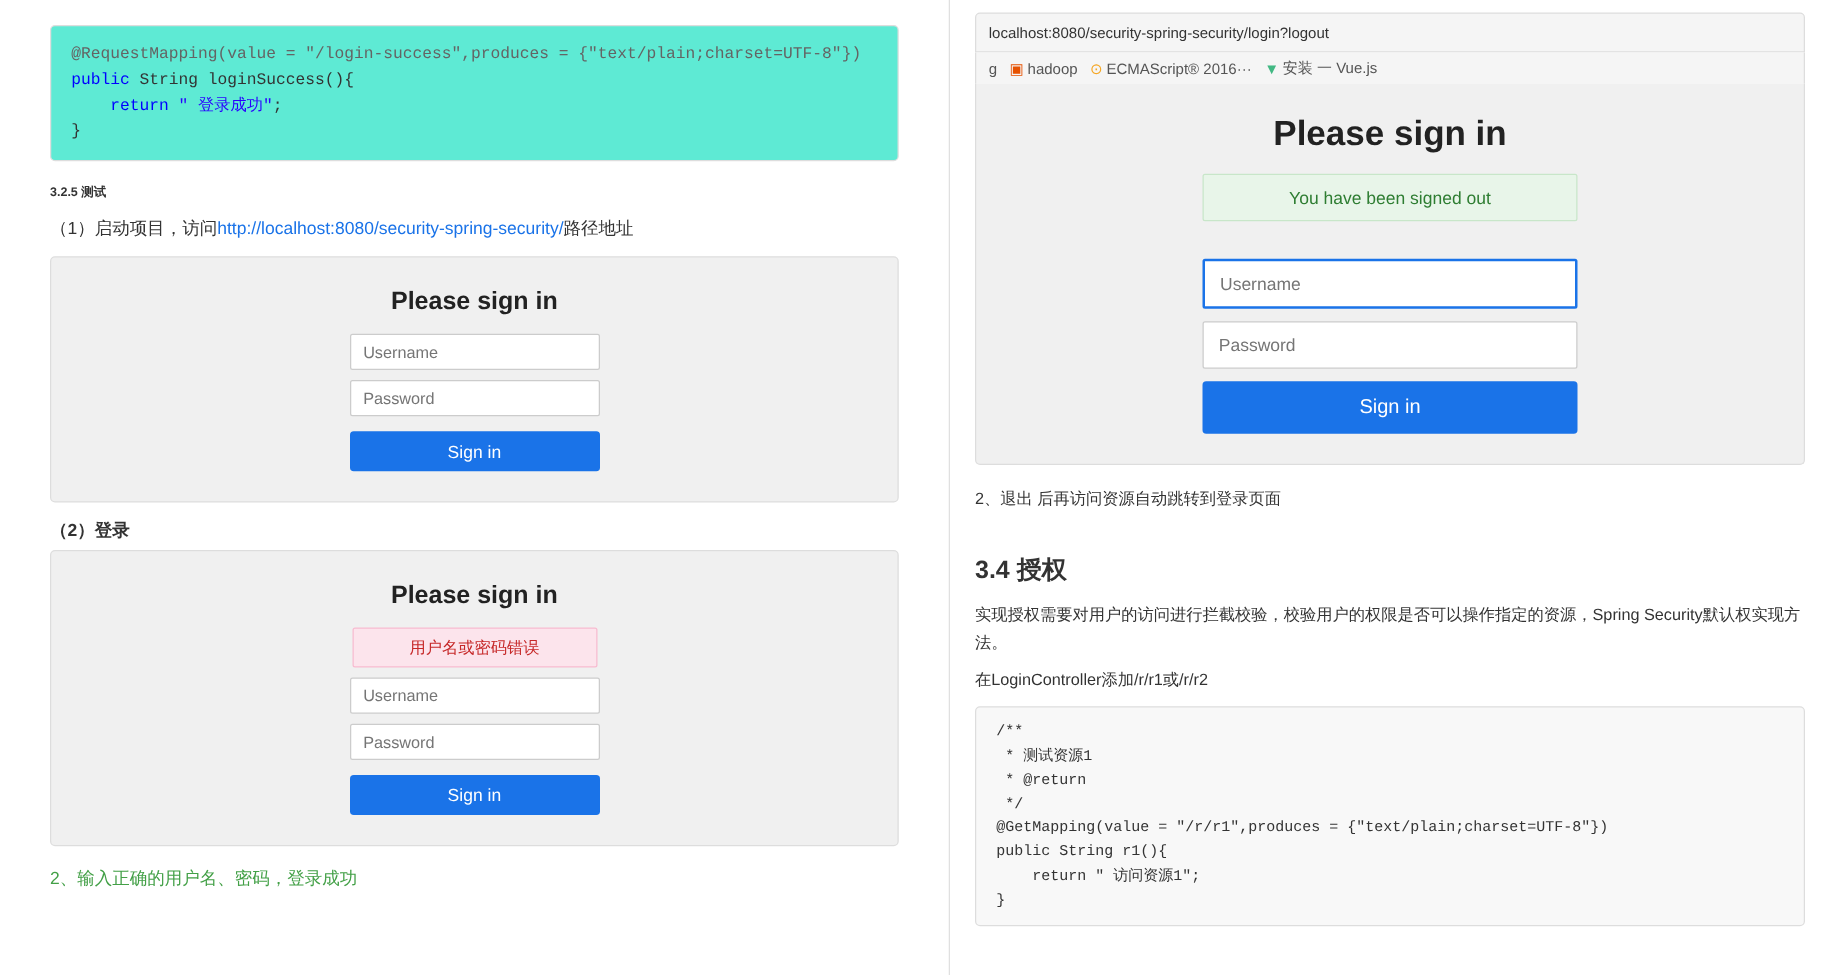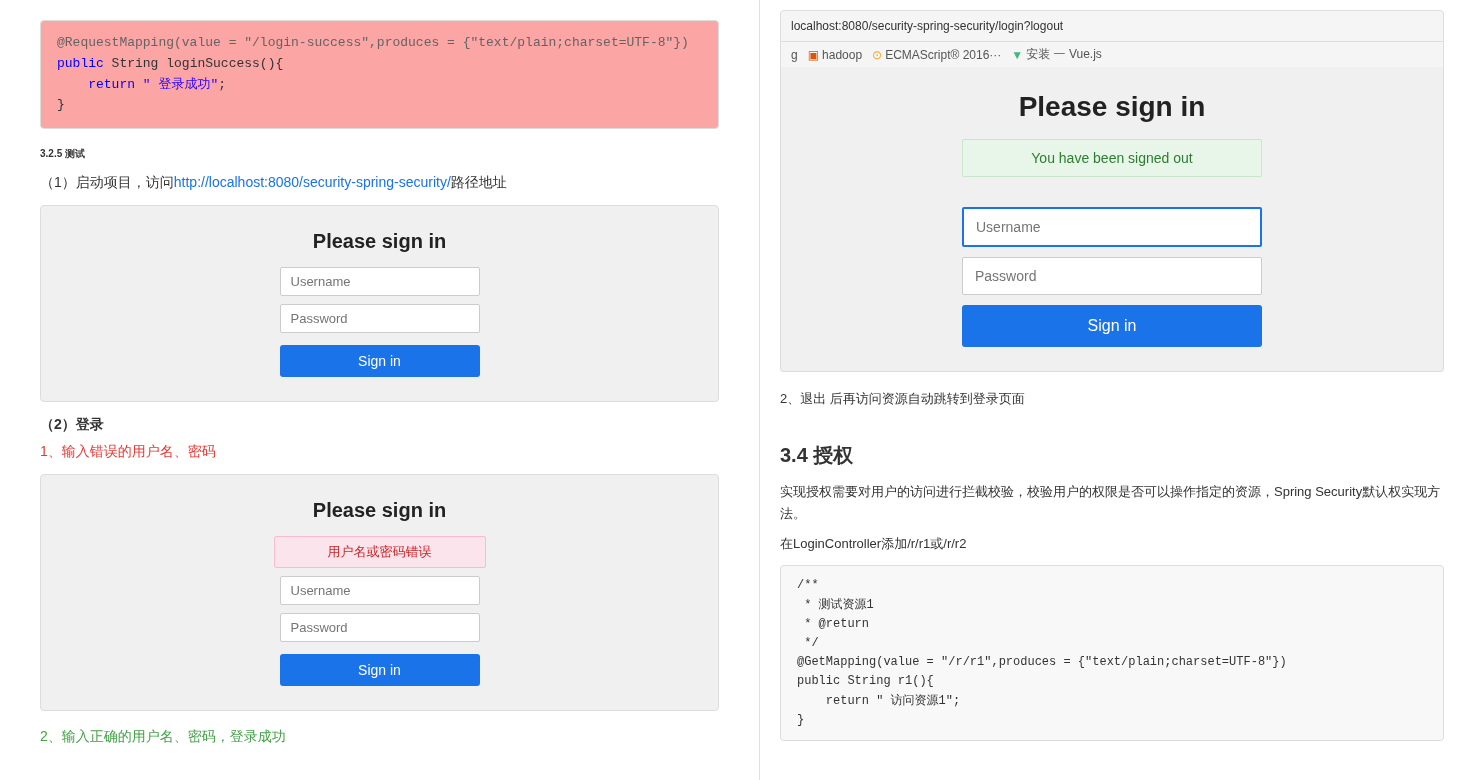--- a/index.html
+++ b/index.html
@@ -23,21 +23,21 @@
 
     
     .right-panel {
       width: 704px;
       padding: 10px 20px;
       overflow-y: auto;
     }
 
     
     .code-block {
-      background: #fca5a5;
+      background: #5eead4;
       border: 1px solid #ddd;
       border-radius: 4px;
       padding: 12px 16px;
       font-family: "Courier New", monospace;
       font-size: 13px;
       color: #333;
       line-height: 1.6;
       margin-bottom: 18px;
       white-space: pre;
     }
@@ -104,21 +104,21 @@
       padding: 8px;
       background: #1a73e8;
       color: #fff;
       border: none;
       border-radius: 3px;
       font-size: 14px;
       cursor: pointer;
       margin-top: 4px;
     }
     .error-msg {
-      width: 212px;
+      width: 196px;
       background: #fce4ec;
       border: 1px solid #f8bbd0;
       color: #c62828;
       padding: 6px 10px;
       font-size: 13px;
       margin-bottom: 8px;
       border-radius: 2px;
       text-align: center;
     }
 
@@ -254,21 +254,20 @@
   <div class="login-box">
     <h2>Please sign in</h2>
     <input class="login-input" type="text" placeholder="Username" style="">
     <input class="login-input" type="password" placeholder="Password" style="">
     <button class="login-btn">Sign in</button>
   </div>
 
 
   <p class="sub-label">（2）登录</p>
 
-  <p class="para red-text">1、输入错误的用户名、密码</p>
 
   <div class="login-box">
     <h2>Please sign in</h2>
     <div class="error-msg">用户名或密码错误</div>
     <input class="login-input" type="text" placeholder="Username" style="">
     <input class="login-input" type="password" placeholder="Password" style="">
     <button class="login-btn">Sign in</button>
   </div>
 
   <p class="para green-text">2、输入正确的用户名、密码，登录成功</p>

